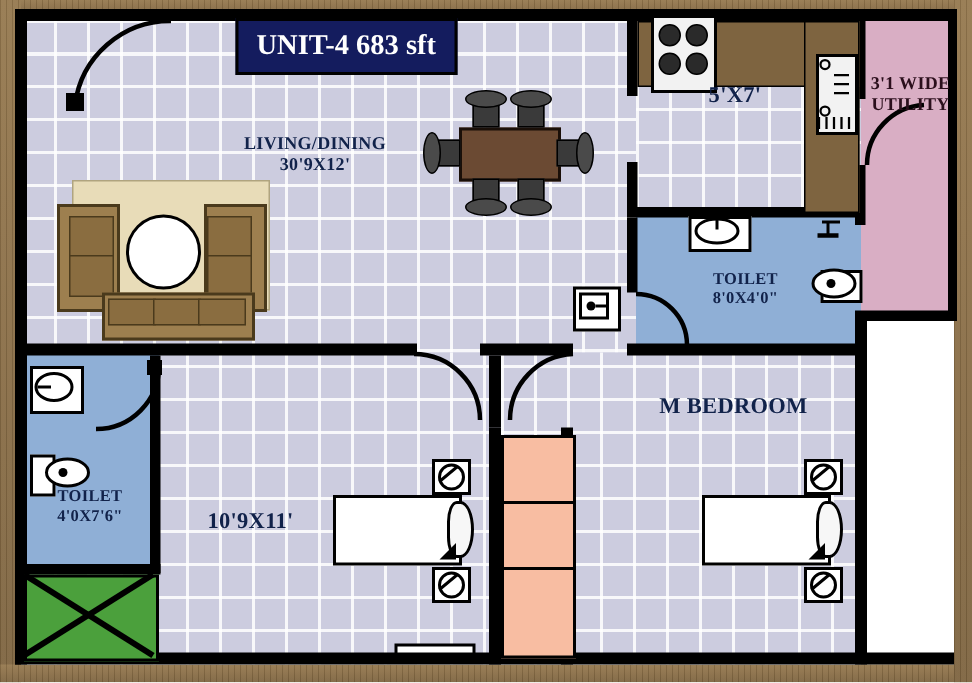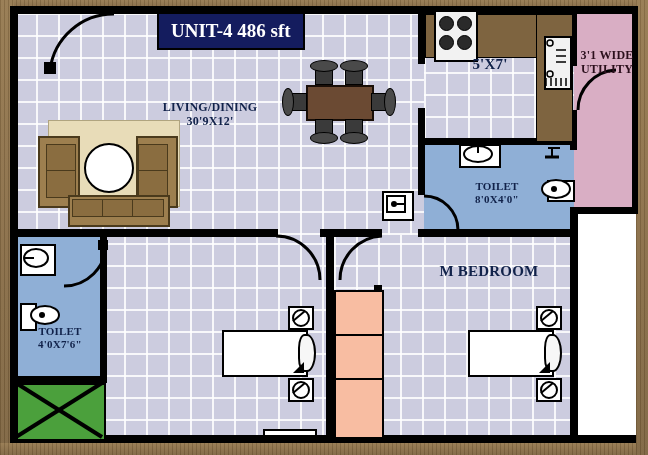--- a/index.html
+++ b/index.html
@@ -335,24 +335,24 @@
     <line x1="541" y1="393" x2="553" y2="383" stroke="#000" stroke-width="2"></line>
 
     <path d="M 304 362 l 0 11 l -11 0 z" fill="#000"></path>
     <path d="M 550 362 l 0 11 l -11 0 z" fill="#000"></path>
 
     <rect x="264" y="430" width="52" height="6" fill="#fff" stroke="#000" stroke-width="2"></rect>
   </svg>
 
   <div class="unit-badge" style="left:157px; top:12px; font-size:19px;">
     <span>UNIT-4</span>
-    <span>486 sft</span>
-  </div>
-
-  <div class="label" style="left:150px; top:88px; width:120px; font-size:12px;margin-top:12px;">
+    <span>683 sft</span>
+  </div>
+
+  <div class="label" style="left:150px; top:88px; width:120px; font-size:12px;">
     <span class="l1">LIVING/DINING</span>
     <span class="l2">30'9X12'</span>
   </div>
 
   <div class="label" style="left:432px; top:56px; width:116px; font-size:15px;">
     <span class="l2">5'X7'</span>
   </div>
 
   <div class="label" style="left:578px; top:48px; width:58px; font-size:12px; color:#2b0f1c;">
     <span class="l1">3'1 WIDE</span>
@@ -363,19 +363,20 @@
     <span class="l1">TOILET</span>
     <span class="l2">8'0X4'0"</span>
   </div>
 
   <div class="label" style="left:22px; top:325px; width:76px; font-size:11px;">
     <span class="l1">TOILET</span>
     <span class="l2">4'0X7'6"</span>
   </div>
 
   <div class="label" style="left:112px; top:340px; width:110px; font-size:15px;">
+    <span class="l2">10'9X11'</span>
   </div>
 
   <div class="label" style="left:414px; top:263px; width:150px; font-size:15px;text-align:center;">
     <span class="l1">M BEDROOM</span>
   </div>
 
 </div>
 
 </body></html>

